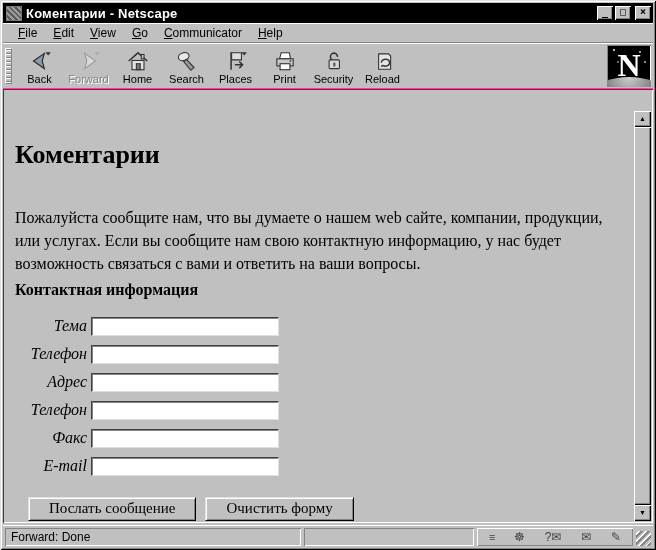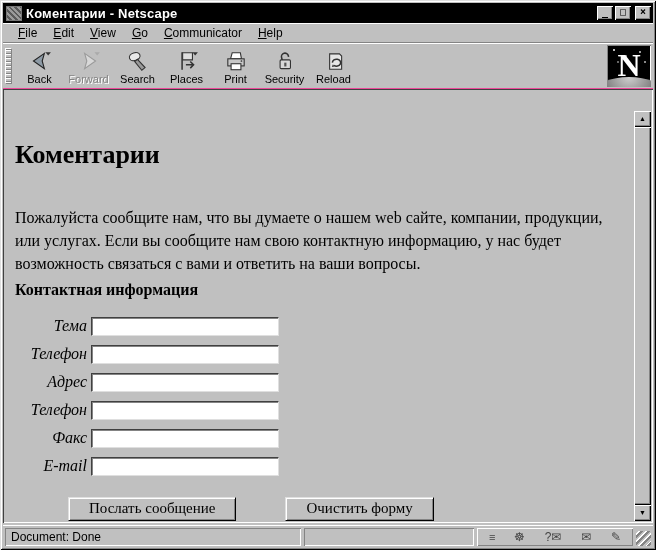--- a/index.html
+++ b/index.html
@@ -112,21 +112,21 @@
     border-color:#404040 #dfdfdf #dfdfdf #404040;
     box-shadow: inset 1px 1px #848484;
     font-family:"Liberation Sans", sans-serif; font-size:13px; padding:0 3px;
     outline:none;
   }
   .formbtns { margin-top:17px; margin-left:13px; display:flex; gap:9px; }
   .btn95 {
     background:#c0c0c0; border:1px solid; border-color:#dfdfdf #000 #000 #dfdfdf;
     box-shadow: inset 1px 1px #fff, inset -1px -1px #848484;
     font-family:"Liberation Serif", serif; font-size:15px; color:#000;
-    padding:2px 20px 3px; min-height:23px;margin-left:40px;
+    padding:2px 20px 3px; min-height:23px;
   }
 
   
   .scrollbar {
     flex:0 0 17px; display:flex; flex-direction:column;
     background:#c0c0c0;
   }
   .sb-btn {
     flex:0 0 16px; background:#c0c0c0; text-align:center; font-size:7px; line-height:15px; color:#000;
     box-shadow: inset 1px 1px #fff, inset -1px -1px #000, inset -2px -2px #848484;
@@ -209,20 +209,31 @@
     <div class="tb-btn disabled">
       <span class="tb-icon">
         <svg width="24" height="24" viewBox="0 0 22 22">
           <path d="M7 4 L17 11 L7 18 L9 11 Z" fill="#d8d8d8" stroke="#9a9a9a" stroke-width="1"></path>
           <path d="M16 3 h5 l-2.5 3 z" fill="#aaa"></path>
         </svg>
       </span>
       <span class="tb-label">Forward</span>
     </div>
 
+    <div class="tb-btn">
+      <span class="tb-icon">
+        <svg width="24" height="24" viewBox="0 0 22 22">
+          <path d="M2.5 11 L11 3.5 L19.5 11" class="ln"></path>
+          <rect x="5.5" y="10.5" width="11" height="8.5" fill="#e2e2e2" stroke="#333"></rect>
+          <rect x="9.5" y="13.5" width="3.5" height="5.5" fill="#7a7a7a" stroke="#333"></rect>
+          <rect x="14" y="5" width="2.5" height="4" fill="#cfcfcf" stroke="#333"></rect>
+        </svg>
+      </span>
+      <span class="tb-label">Home</span>
+    </div>
 
     <div class="tb-btn">
       <span class="tb-icon">
         <svg width="24" height="24" viewBox="0 0 22 22">
           <ellipse cx="8" cy="7" rx="5" ry="3.6" transform="rotate(-18 8 7)" fill="#e8e8e8" stroke="#333"></ellipse>
           <path d="M10.5 9.5 L17.5 17 L14.5 19.5 L8 11.5 Z" fill="#9a9a9a" stroke="#333"></path>
         </svg>
       </span>
       <span class="tb-label">Search</span>
     </div>
@@ -325,21 +336,21 @@
 
     <div class="scrollbar">
       <div class="sb-btn">▲</div>
       <div class="sb-thumb"></div>
       <div class="sb-track"></div>
       <div class="sb-btn">▼</div>
     </div>
   </div>
 
   <div class="statusbar">
-    <div class="status-box msg">Document: Done</div>
+    <div class="status-box msg">Forward: Done</div>
     <div class="status-box spare"></div>
     <div class="component-bar">
       <span class="comp-icon handle">≡</span>
       <span class="comp-icon">☸</span>
       <span class="comp-icon">?✉</span>
       <span class="comp-icon">✉</span>
       <span class="comp-icon">✎</span>
     </div>
     <div class="resize-grip"></div>
   </div>

